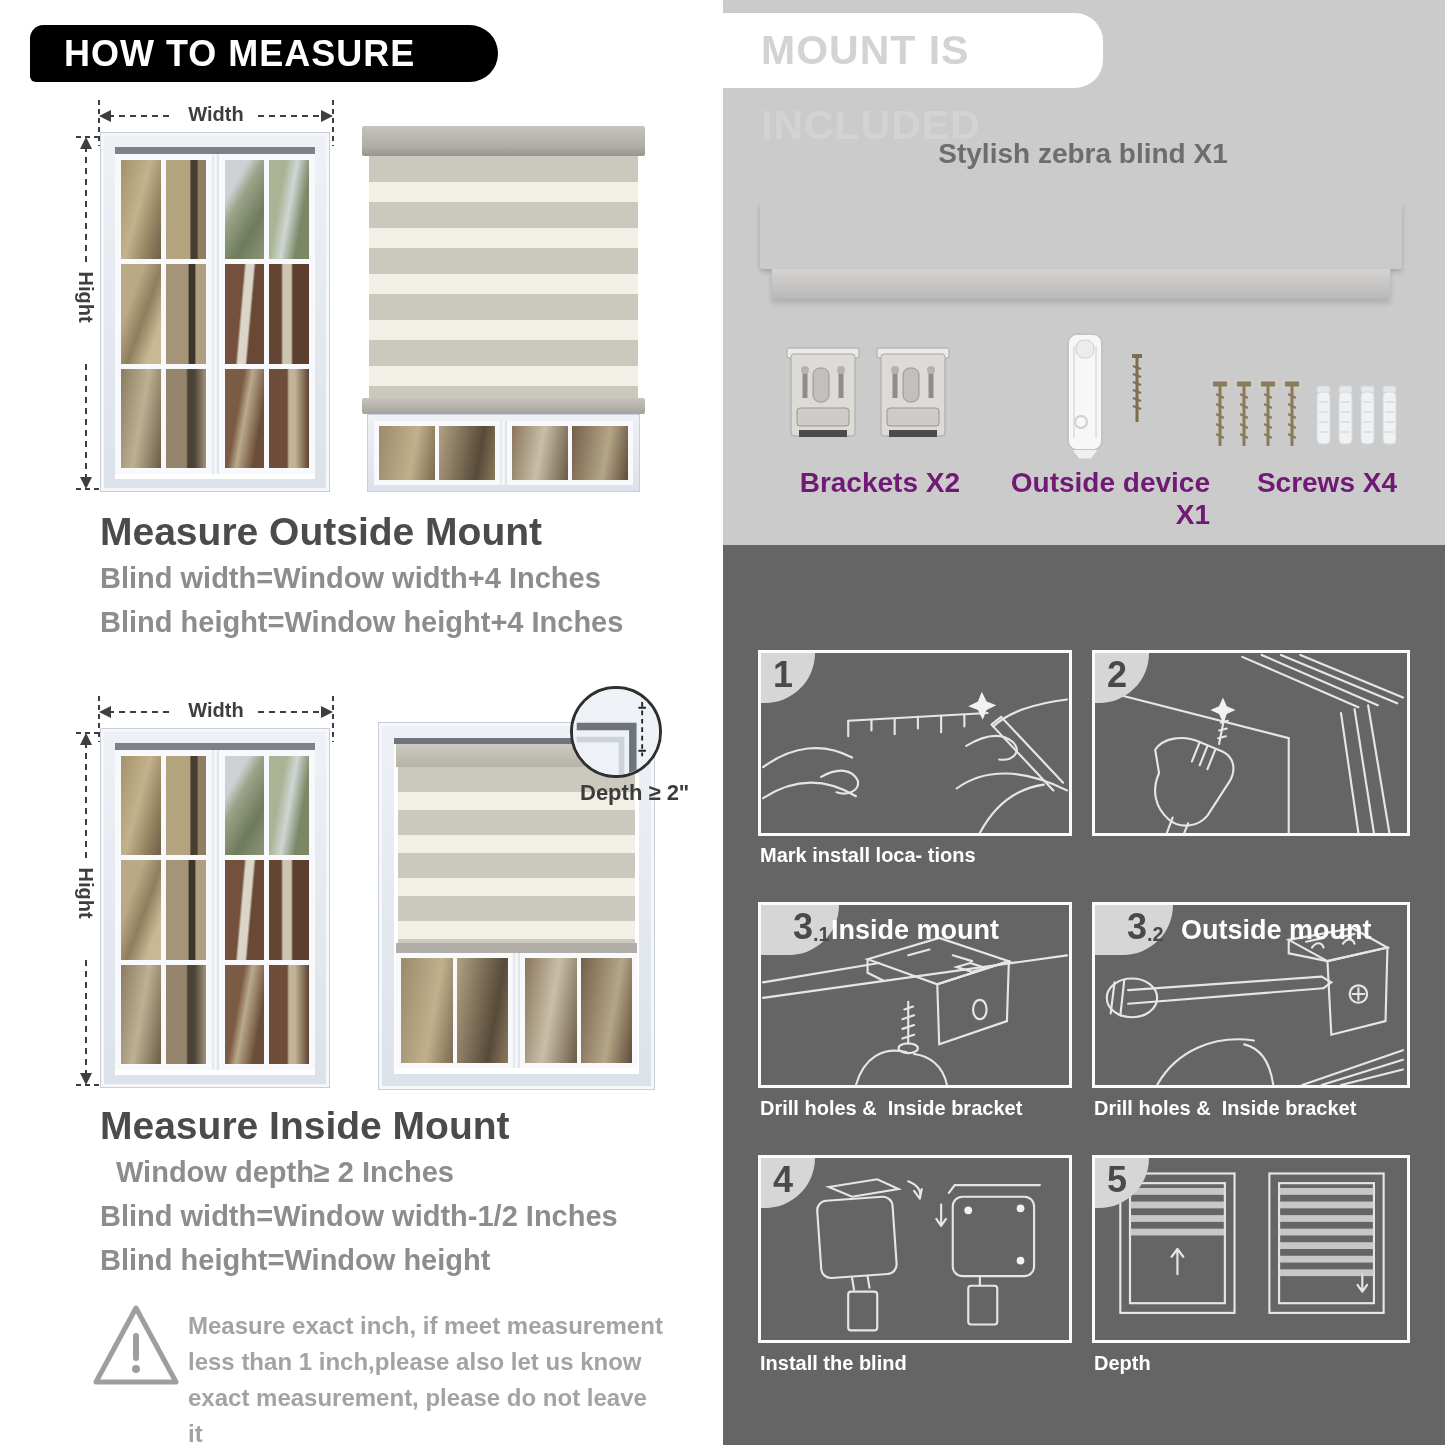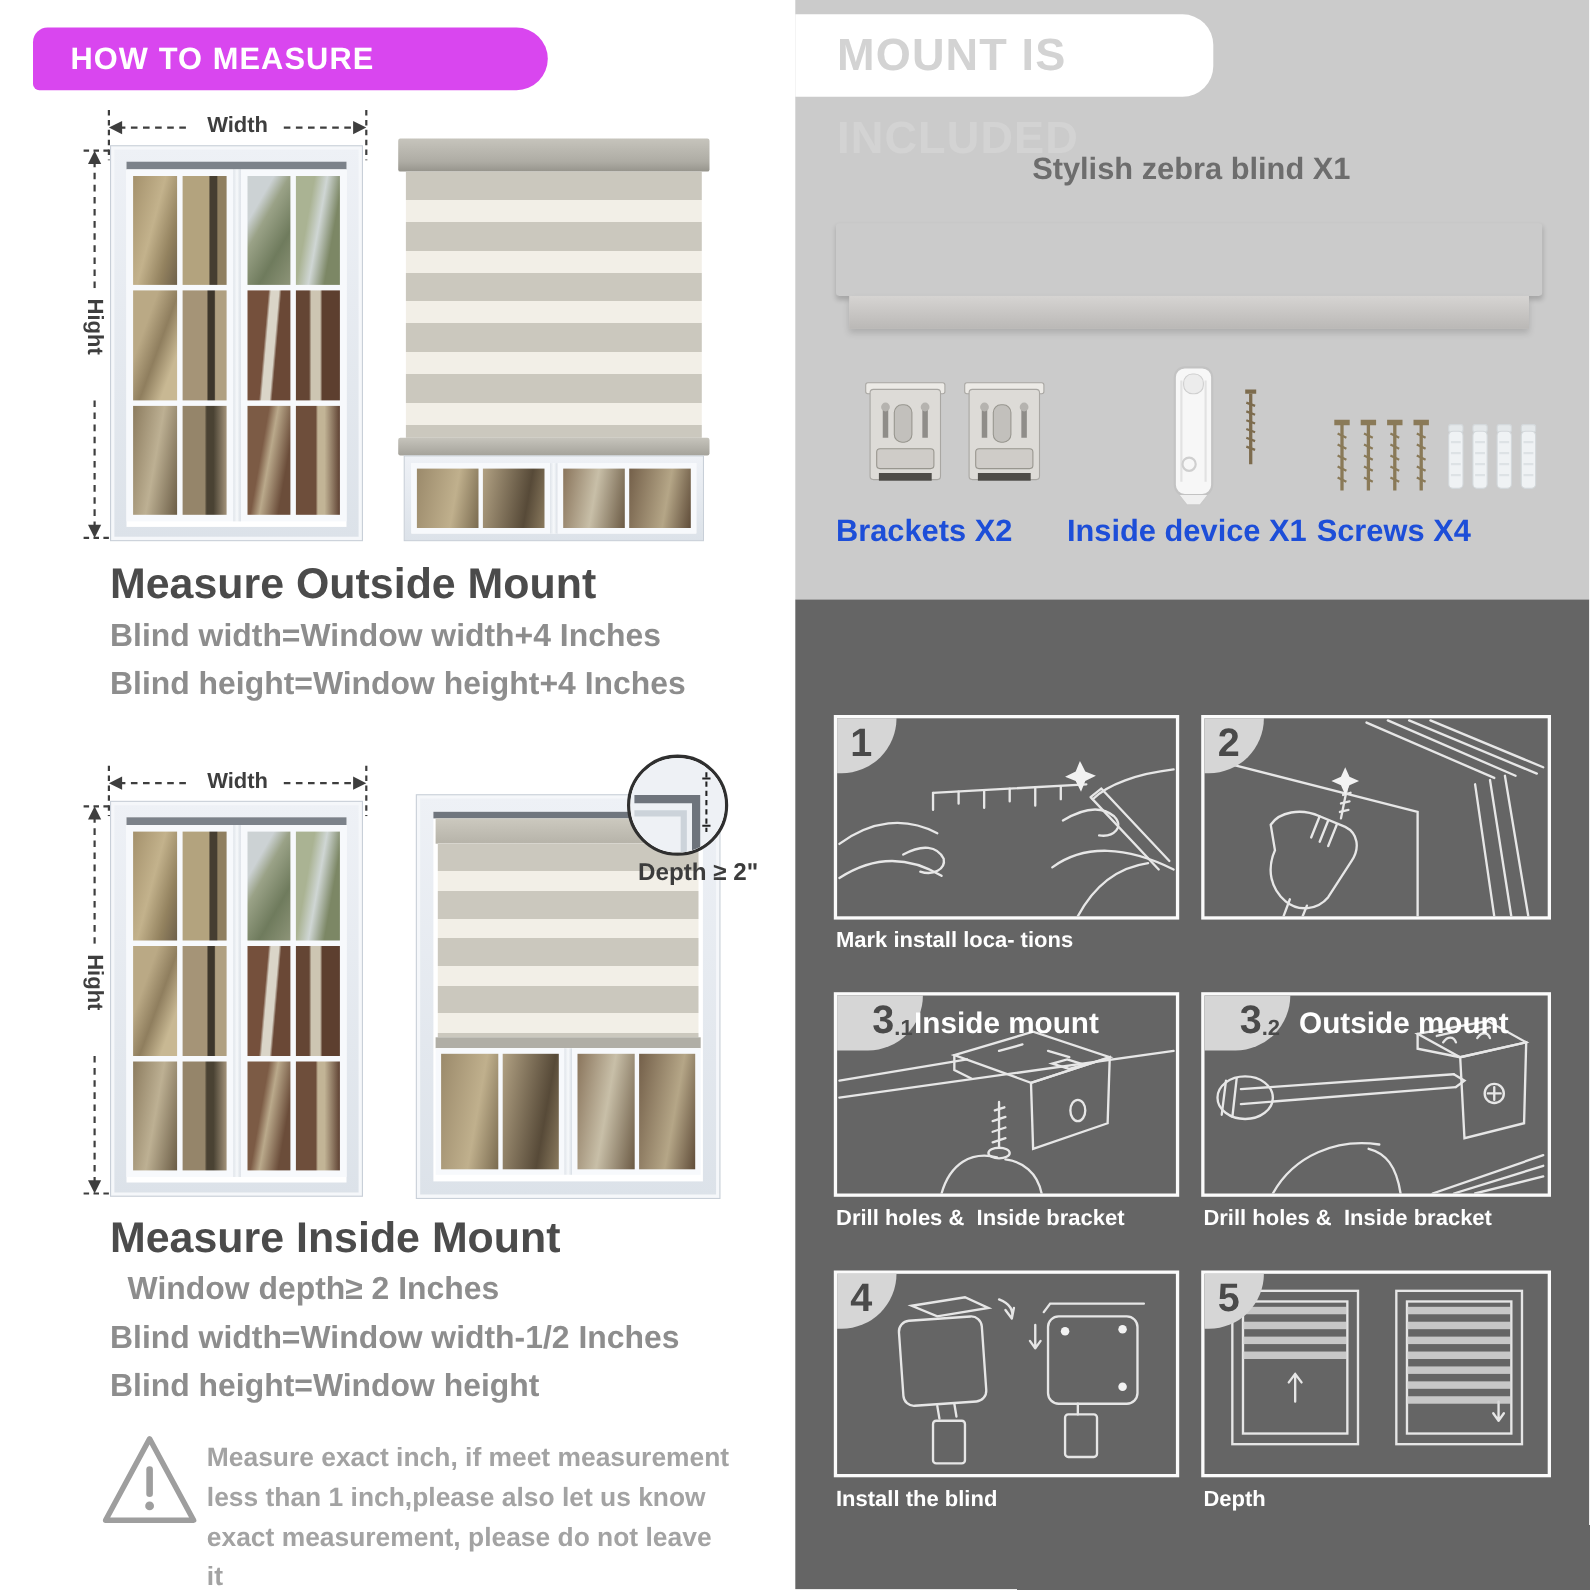--- a/index.html
+++ b/index.html
@@ -1,21 +1,21 @@
 <!DOCTYPE html>
 <html><head>
 <meta charset="utf-8">
 <style>
   * { margin:0; padding:0; box-sizing:border-box; }
   body { font-family:"Liberation Sans", sans-serif; background:#ffffff; }
   .page { position:relative; width:1445px; height:1445px; background:#ffffff; overflow:hidden; }
 
   
-  .h-banner-left { position:absolute; left:30px; top:25px; width:468px; height:57px; background:#d946ef;
-    border-radius:14px 30px 30px 6px; color:#ffffff; font-size:28px; font-weight:bold;
+  .h-banner-left { position:absolute; left:30px; top:25px; width:468px; height:57px; background:#000000;
+    border-radius:14px 30px 30px 6px; color:#ffffff; font-size:36px; font-weight:bold;
     line-height:57px; padding-left:34px; letter-spacing:1px; }
   .sec-heading { position:absolute; font-size:39px; font-weight:bold; color:#4b4b4b; }
   .sec-line { position:absolute; font-size:29px; font-weight:bold; color:#8d8d8d; }
 
   
   .ann { position:absolute; }
   .wlab { position:absolute; left:80px; top:3px; width:80px; text-align:center; font-size:20px;
     font-weight:bold; color:#3e3e3e; background:#fff; }
   .hlab { position:absolute; left:-19px; top:150px; width:70px; height:26px; line-height:26px; text-align:center;
     transform:rotate(90deg); font-size:20px; font-weight:bold; color:#3e3e3e; background:#fff; }
@@ -89,21 +89,21 @@
   .h-banner-right { position:absolute; left:0; top:13px; width:380px; height:75px; background:#ffffff;
     border-radius:0 28px 28px 0; color:#d3d3d3; font-size:41px; font-weight:bold;
     line-height:75px; padding-left:38px; letter-spacing:1px; }
   .product-title { position:absolute; left:40px; top:138px; width:640px; text-align:center;
     font-size:28px; font-weight:bold; color:#6d6d6d; }
   .rail-main { position:absolute; left:37px; top:203px; width:642px; height:66px; border-radius:3px;
     background:linear-gradient(180deg,#c9c7c5,#b0aeac 55%,#98969­4,#8f8d8b);
     box-shadow:0 3px 5px rgba(0,0,0,.18); }
   .rail-under { position:absolute; left:49px; top:269px; width:618px; height:30px;
     background:linear-gradient(180deg,#d6d4d2,#bab8b6); box-shadow:0 4px 6px rgba(0,0,0,.15); }
-  .item-label { position:absolute; top:467px; font-size:28px; font-weight:bold; color:#1d4ed8; text-align:left; }
+  .item-label { position:absolute; top:467px; font-size:28px; font-weight:bold; color:#701a75; text-align:right; }
 
   .dark { position:absolute; left:723px; top:545px; width:722px; height:900px; background:#656565; }
   .h-banner-dark { position:absolute; left:0; top:12px; width:594px; height:71px; background:#ffffff;
     border-radius:0 30px 30px 0; color:#484848; font-size:41px; font-weight:bold;
     line-height:71px; padding-left:38px; letter-spacing:1px; }
   .panel { position:absolute; border:3px solid #fbfbfb; background:#656565; }
   .badge { position:absolute; top:0; left:0; width:54px; height:50px; background:#d6d6d6;
     border-radius:0 0 52px 0; color:#4a4a4a; font-weight:bold; font-size:36px;
     line-height:44px; padding-left:12px; }
   .badge.wide { width:78px;padding-left:32px; }
@@ -371,21 +371,21 @@
           </g>
         <g transform="translate(178,0)">
             <rect y="8" width="13" height="7" rx="2" fill="#e4e8ea" stroke="#d3d8db"></rect>
             <rect y="14" width="13" height="52" rx="4" fill="#eff2f4" stroke="#d3d8db"></rect>
             <path d="M2,24 h9 M2,34 h9 M2,44 h9 M2,54 h9" stroke="#dde2e5" stroke-width="2"></path>
           </g>
       </g>
     </svg>
 
     <div class="item-label" style="left:37px;width:200px">Brackets X2</div>
-    <div class="item-label" style="left:247px;width:240px">Inside device X1</div>
+    <div class="item-label" style="left:247px;width:240px">Outside device X1</div>
     <div class="item-label" style="left:474px;width:200px">Screws X4</div>
   </div>
 
   <div class="dark">
 
     <div class="panel" style="left:35px;top:105px;width:314px;height:186px">
       <svg class="art" viewBox="0 0 314 186">
         <g stroke="#f2f2f2" stroke-width="2.2" fill="none" stroke-linecap="round" opacity="0.92">
           <path d="M0,118 C30,96 62,92 92,108"></path>
           <path d="M0,150 C34,128 66,130 96,148"></path>

